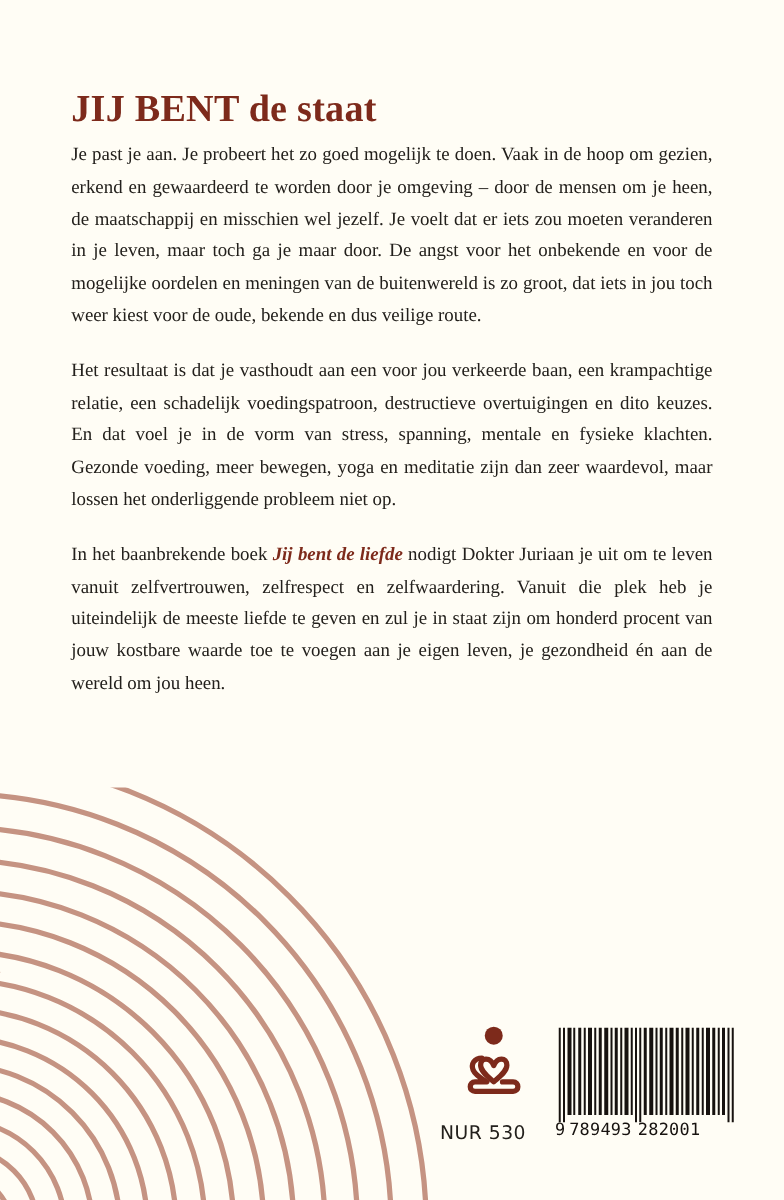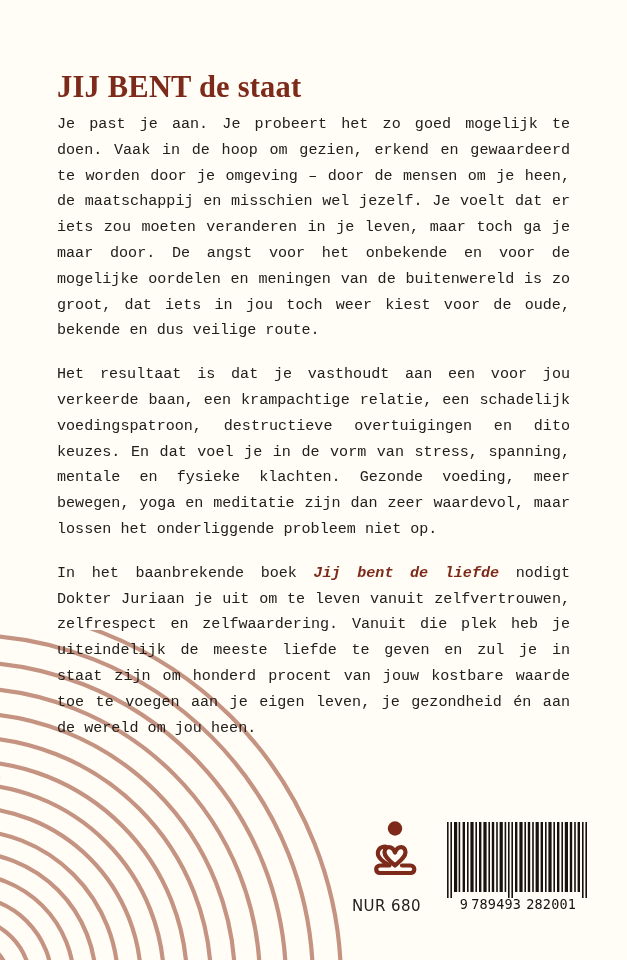--- a/index.html
+++ b/index.html
@@ -49,21 +49,21 @@
 
   
   #blurb {
     position: absolute;
     left: 57px;
     top: 112px;
     width: 513px;
   }
   .blurb-paragraph {
     margin: 0 0 18px 0;
-    font-family: Liberation Mono, monospace;
+    font-family: Liberation Serif, serif;
     font-size: 15.1px;
     line-height: 25.8px;
     color: #23201c;
     text-align: justify;
     text-justify: inter-word;
     hyphens: manual;
   }
   .blurb-paragraph:last-child {
     margin-bottom: 0;
   }
@@ -108,21 +108,21 @@
   #barcode-digits {
     position: absolute;
     left: 0;
     top: 78px;
     width: 148px;
     font-family: "DejaVu Sans Mono", "Liberation Mono", monospace;
     font-size: 13.5px;
     color: #17120f;
     letter-spacing: 0.2px;
     white-space: nowrap;
-    text-align: center;
+    text-align: left;
   }
   #barcode-digits .bc-lead {
     margin-right: 3px;
   }
   #barcode-digits .bc-left {
     margin-right: 5px;
   }
 </style>
 </head>
 <body>
@@ -172,21 +172,21 @@
              C 8.2 40.2, 13.5 43.0, 17.5 45.5
              L 8.0 45.5
              C 5.6 45.5, 4.2 47.2, 4.2 49.3
              C 4.2 51.4, 5.6 53.0, 8.0 53.0
              L 38.5 53.0
              C 40.9 53.0, 42.3 51.4, 42.3 49.3
              C 42.3 47.2, 40.9 45.5, 38.5 45.5
              L 30.0 45.5" fill="none" stroke="#7d2a1b" stroke-width="4.2" stroke-linecap="round" stroke-linejoin="round"></path>
   </svg>
 
-  <div id="nur-code">NUR 680</div>
+  <div id="nur-code">NUR 530</div>
 
   <div id="barcode">
     <svg id="barcode-bars" viewBox="0 0 148 76" preserveAspectRatio="none" aria-hidden="true">
       <g fill="#17120f">
         <rect x="3" y="0" width="1.6" height="76"></rect>
         <rect x="6.4" y="0" width="1.6" height="76"></rect>
         <rect x="10" y="0" width="3.2" height="70"></rect>
         <rect x="14.6" y="0" width="1.6" height="70"></rect>
         <rect x="18.6" y="0" width="2.4" height="70"></rect>
         <rect x="23" y="0" width="1.6" height="70"></rect>

